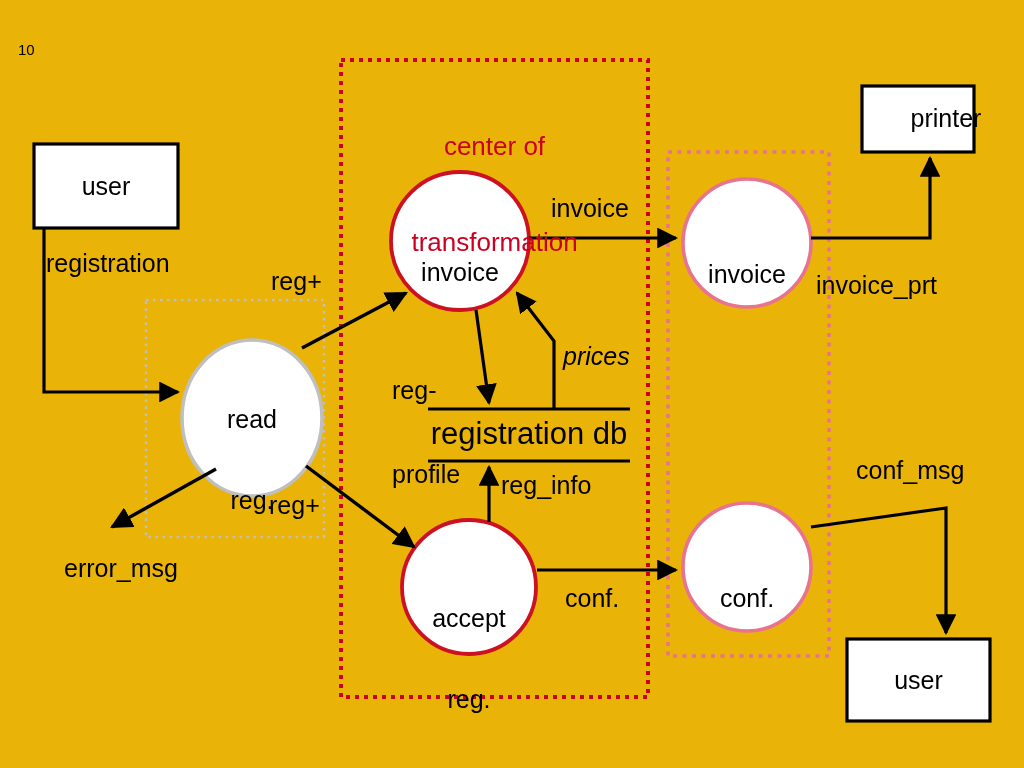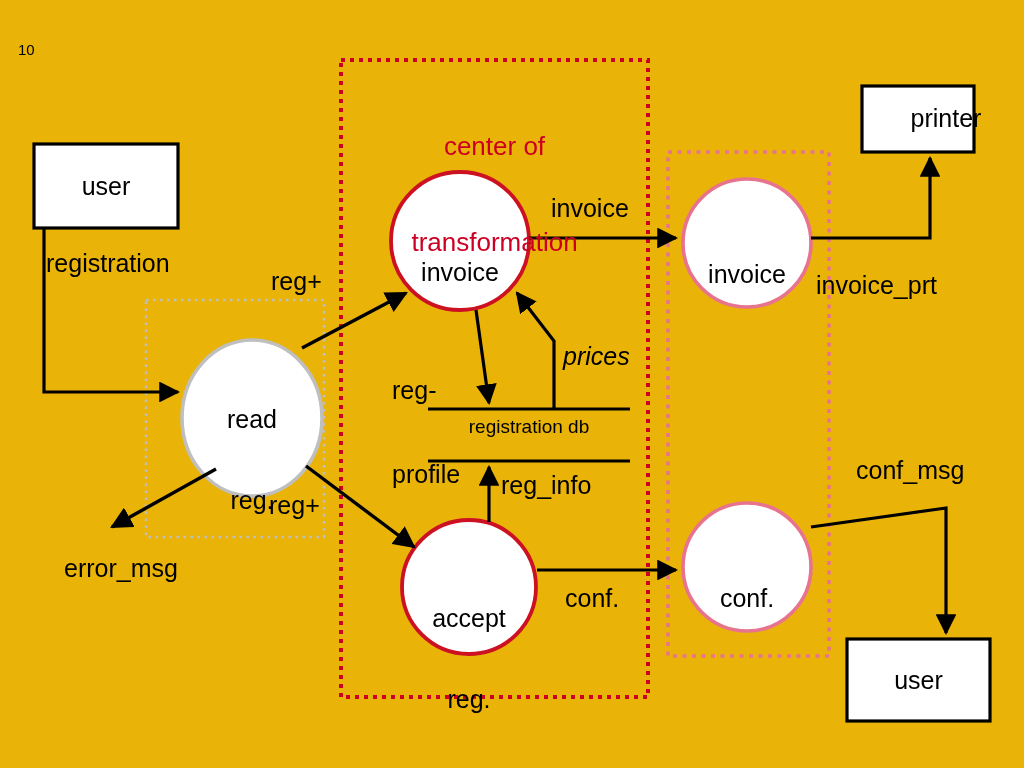--- a/index.html
+++ b/index.html
@@ -33,21 +33,21 @@
     color: #000000;
   }
   .node-label {
     text-align: center;
     font-size: 25px;
   }
   .flow-label {
     font-size: 25px;
   }
   .store-label {
-    font-size: 19px;
+    font-size: 31px;
     text-align: center;
   }
   .group-label {
     font-size: 26px;
     color: #cc0022;
     text-align: center;
     line-height: 1.22;
   }
   .slide-num {
     font-size: 15px;

